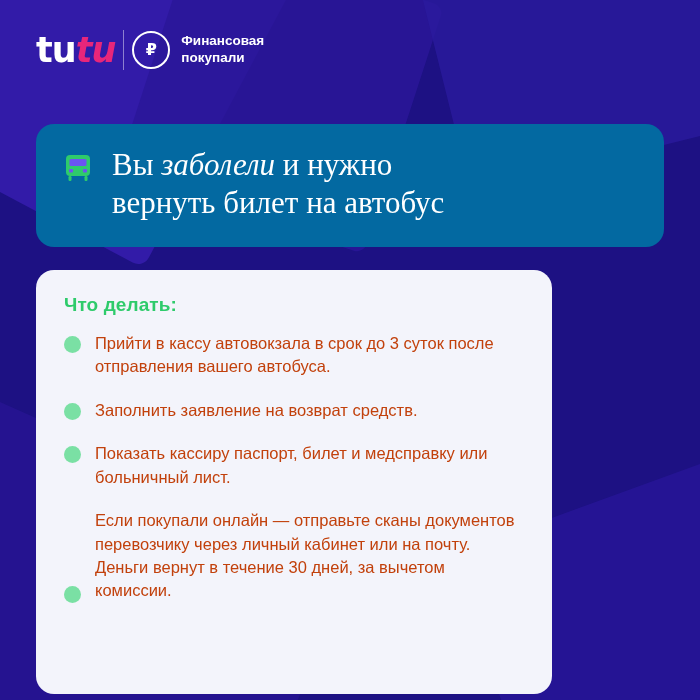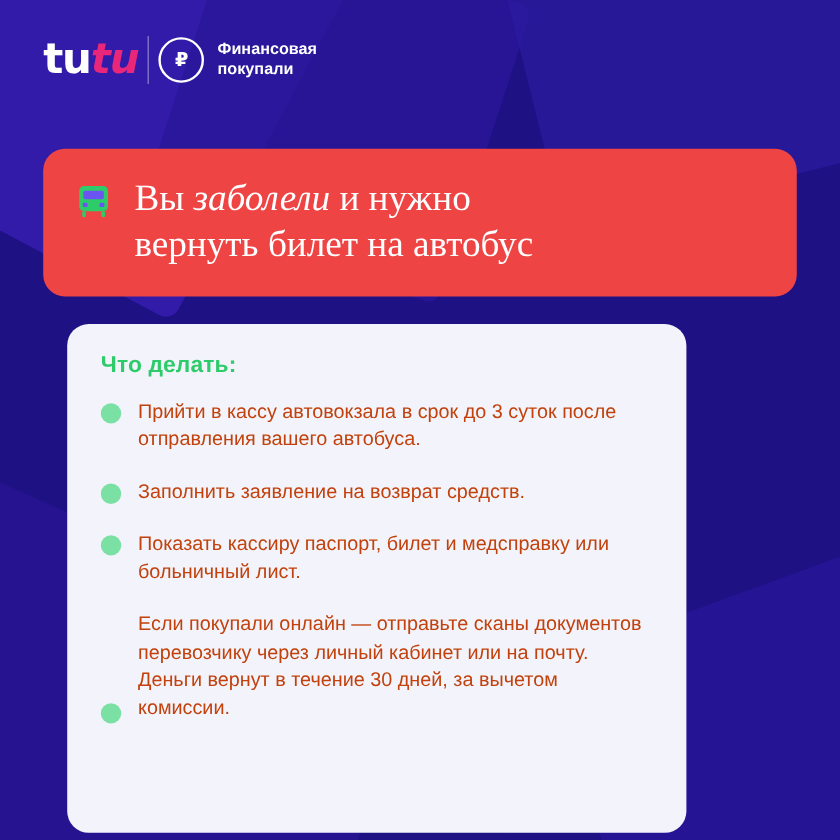--- a/index.html
+++ b/index.html
@@ -134,21 +134,21 @@
     max-width: 110px;
   }
 
   
   .title-card {
     position: absolute;
     top: 124px;
     left: 36px;
     width: 628px;
     box-sizing: border-box;
-    background: #ef4444;
+    background: #0369a1;
     border-radius: 18px;
     padding: 22px 26px 24px 26px;
     display: flex;
     align-items: flex-start;
     gap: 18px;
     z-index: 5;
   }
   .bus-icon {
     flex: 0 0 auto;
     margin-top: 6px;
@@ -169,21 +169,20 @@
     position: absolute;
     top: 270px;
     left: 36px;
     width: 516px;
     height: 424px;
     box-sizing: border-box;
     background: #f3f4fb;
     border-radius: 18px;
     padding: 24px 28px 20px 28px;
     z-index: 5;
-    margin-left: 20px;
   }
   .content-title {
     color: #2ecb6b;
     font-size: 19px;
     font-weight: bold;
     margin: 0 0 16px 0;
     letter-spacing: 0.1px;
   }
   .steps {
     list-style: none;

